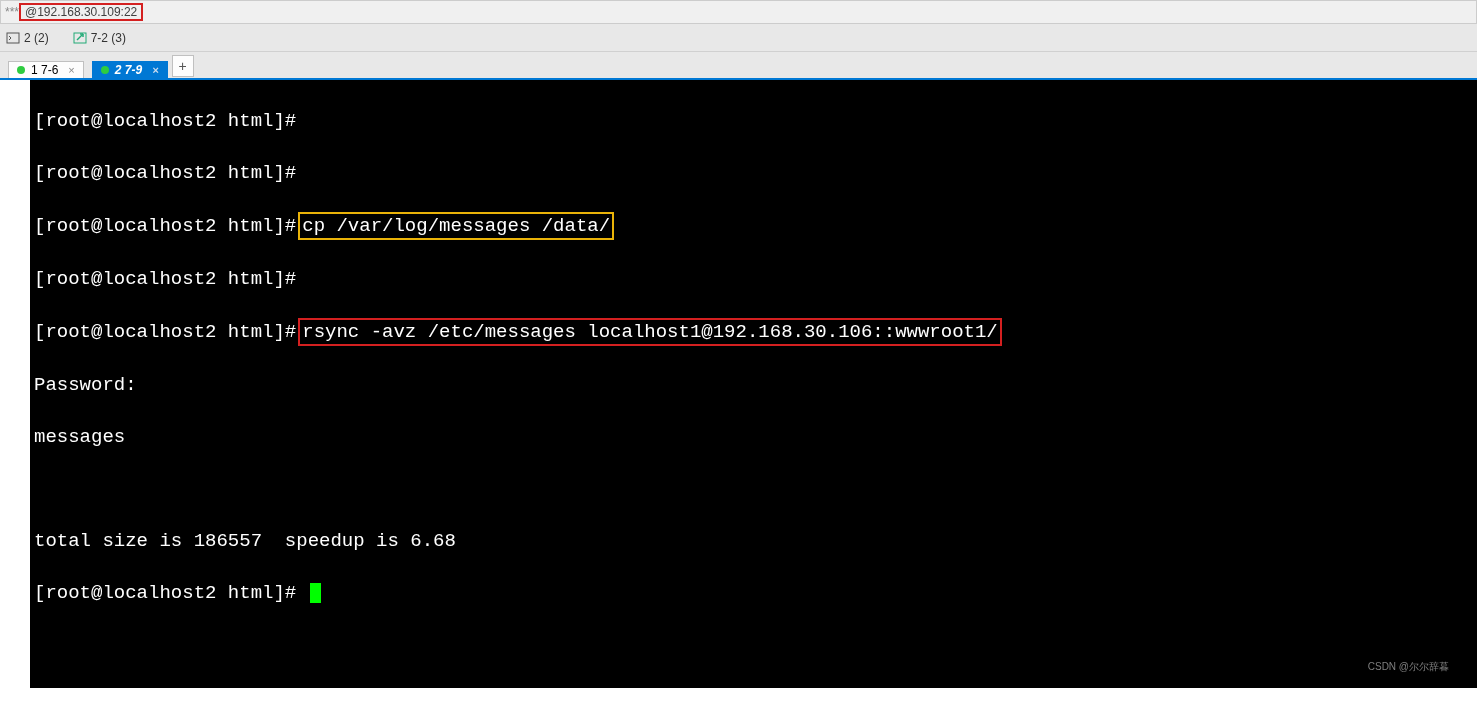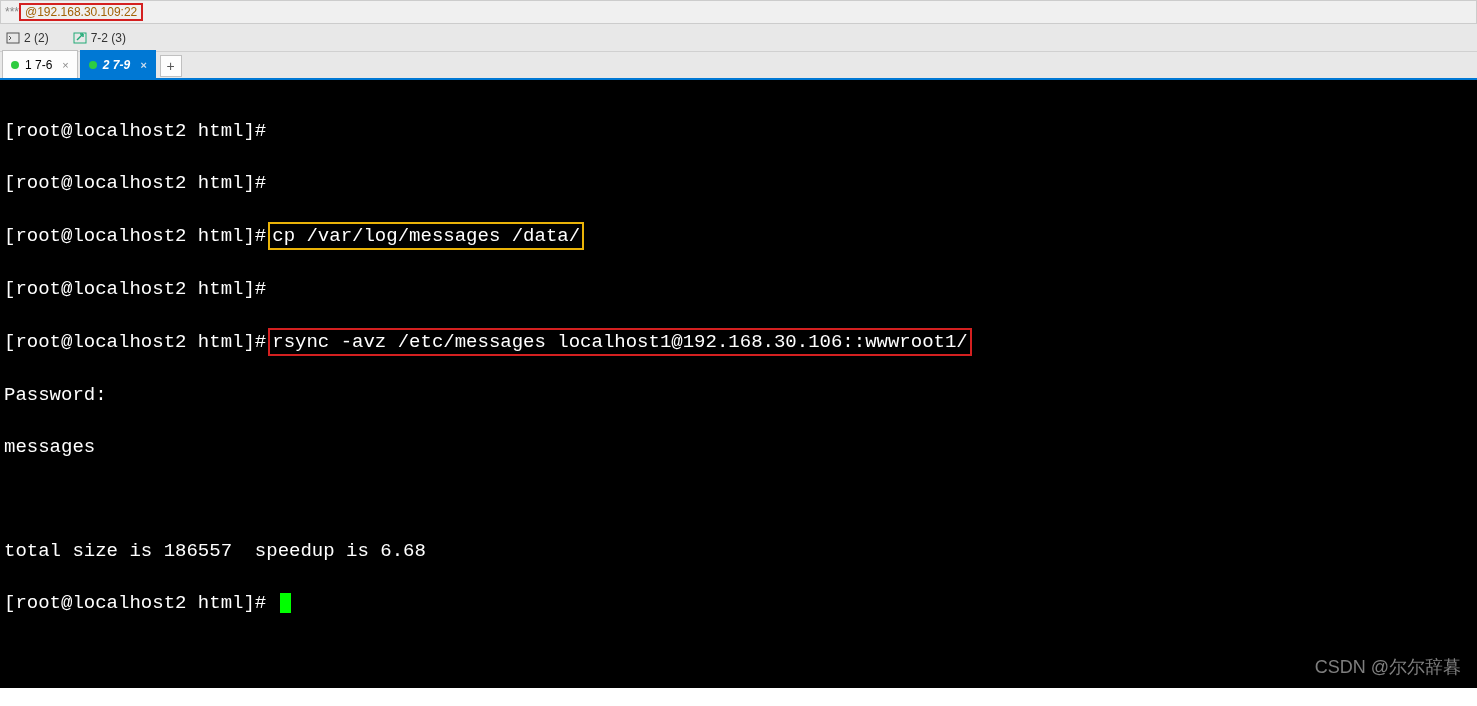--- a/index.html
+++ b/index.html
@@ -15,21 +15,21 @@
       border: 1px solid #ccc;
       display: flex;
       align-items: center;
       padding: 0 4px;
       font-size: 12px;
       color: #888;
     }
     .titlebar-host {
       border: 2px solid #d42020;
       padding: 0 4px;
-      color: #a16207;
+      color: #404040;
     }
     .toolbar {
       height: 28px;
       background: #e8e8e8;
       display: flex;
       align-items: center;
       padding: 0 6px;
       font-size: 12px;
       gap: 24px;
       border-bottom: 1px solid #d0d0d0;
@@ -49,30 +49,30 @@
     }
     .tabbar {
       height: 28px;
       background: #e8e8e8;
       display: flex;
       align-items: flex-end;
       border-bottom: 2px solid #0078d4;
       padding-top: 4px;
     }
     .tab {
-      height: 28px;
+      height: 17px;
       padding: 0 8px;
       display: flex;
       align-items: center;
       gap: 6px;
       font-size: 12px;
       border: 1px solid #c0c0c0;
       border-bottom: none;
       background: #fdfdfd;
-      margin-left: 2px;
+      margin-left: 8px;
       position: relative;
     }
     .tab.active {
       background: #0078d4;
       color: #fff;
       font-weight: bold;
       border-color: #0078d4;
       font-style: italic;
     }
     .tab .dot {
@@ -103,24 +103,25 @@
       font-size: 14px;
       color: #555;
       cursor: pointer;
     }
     .terminal {
       background: #000;
       color: #fff;
       font-family: "Courier New", monospace;
       font-size: 19px;
       line-height: 26px;
-      padding: 12px 4px;
+      padding: 2px 4px;
       height: 608px;
       white-space: pre;
       position: relative;
+      margin-left: 30px;
     }
     .t-line {
       display: block;
     }
     .hl-box-1 {
       display: inline-block;
       border: 2px solid #eab308;
       padding: 0 2px;
       margin-left: 2px;
       line-height: 24px;
@@ -135,25 +136,25 @@
     .cursor-block {
       display: inline-block;
       width: 11px;
       height: 20px;
       background: #00ff00;
       vertical-align: middle;
       margin-left: 2px;
     }
     .watermark {
       position: absolute;
-      right: 16px;
+      right: 28px;
       bottom: 8px;
       color: rgba(180,180,180,0.7);
       font-family: Arial, sans-serif;
-      font-size: 18px;
+      font-size: 10px;
       pointer-events: none;
     }
   </style>
 </head>
 <body>
 
 <div class="titlebar">
   <span>*** </span>
   <span class="titlebar-host">@192.168.30.109:22</span>
 </div>

